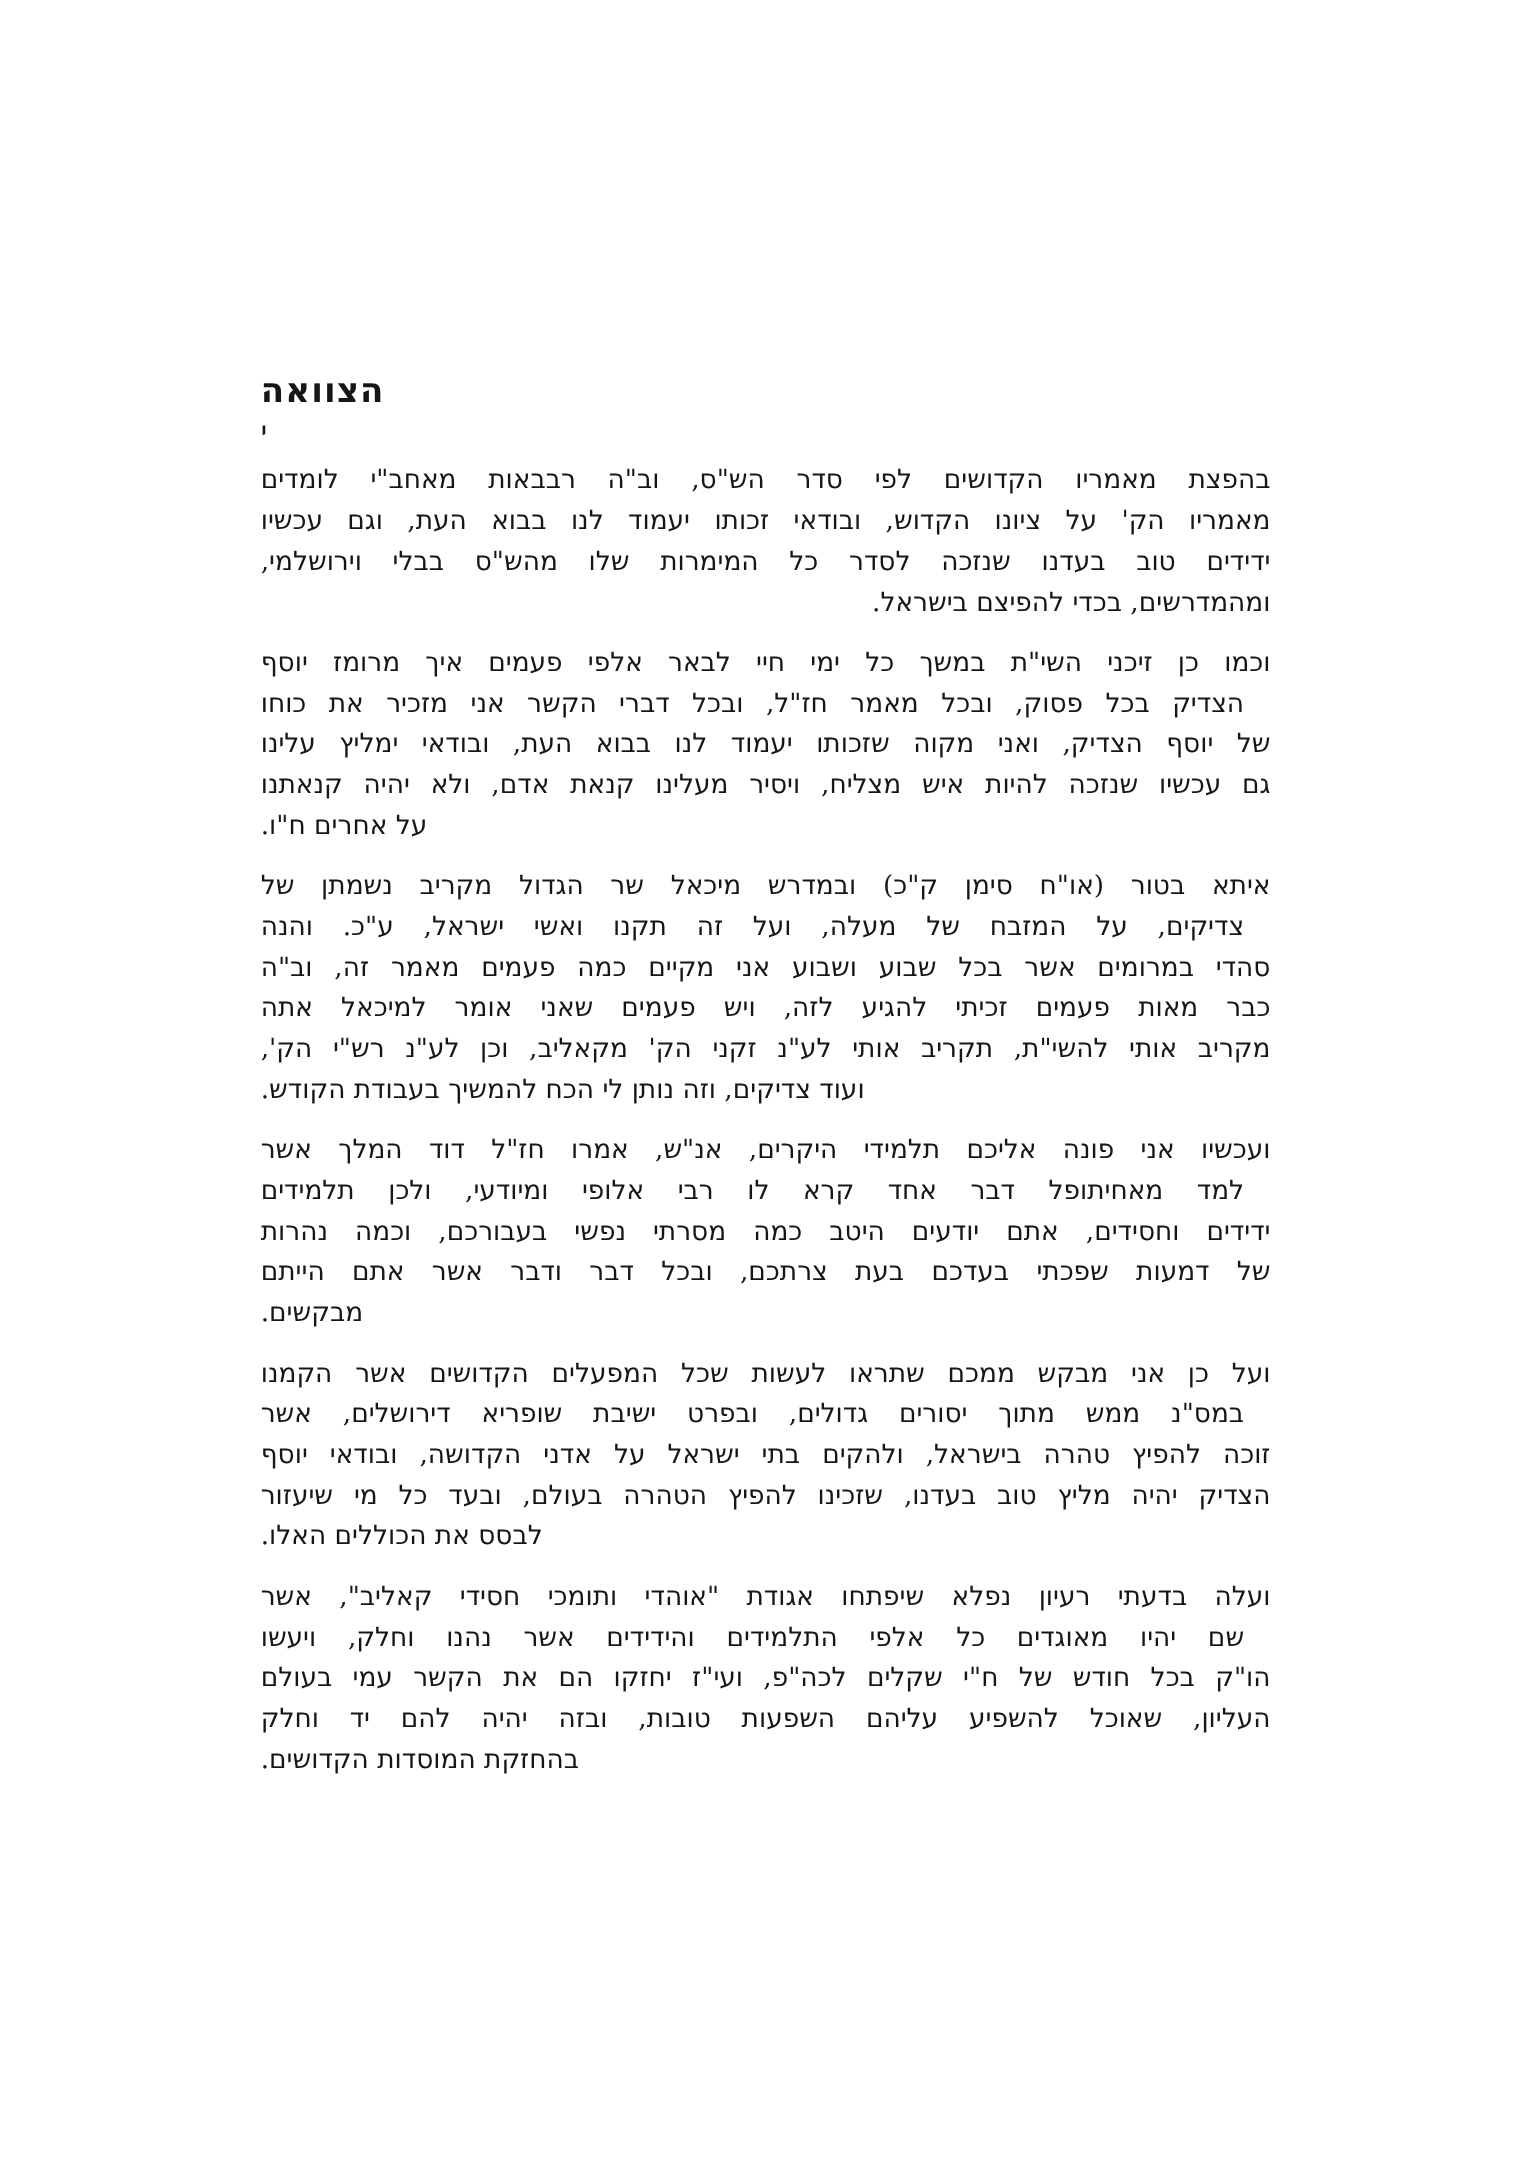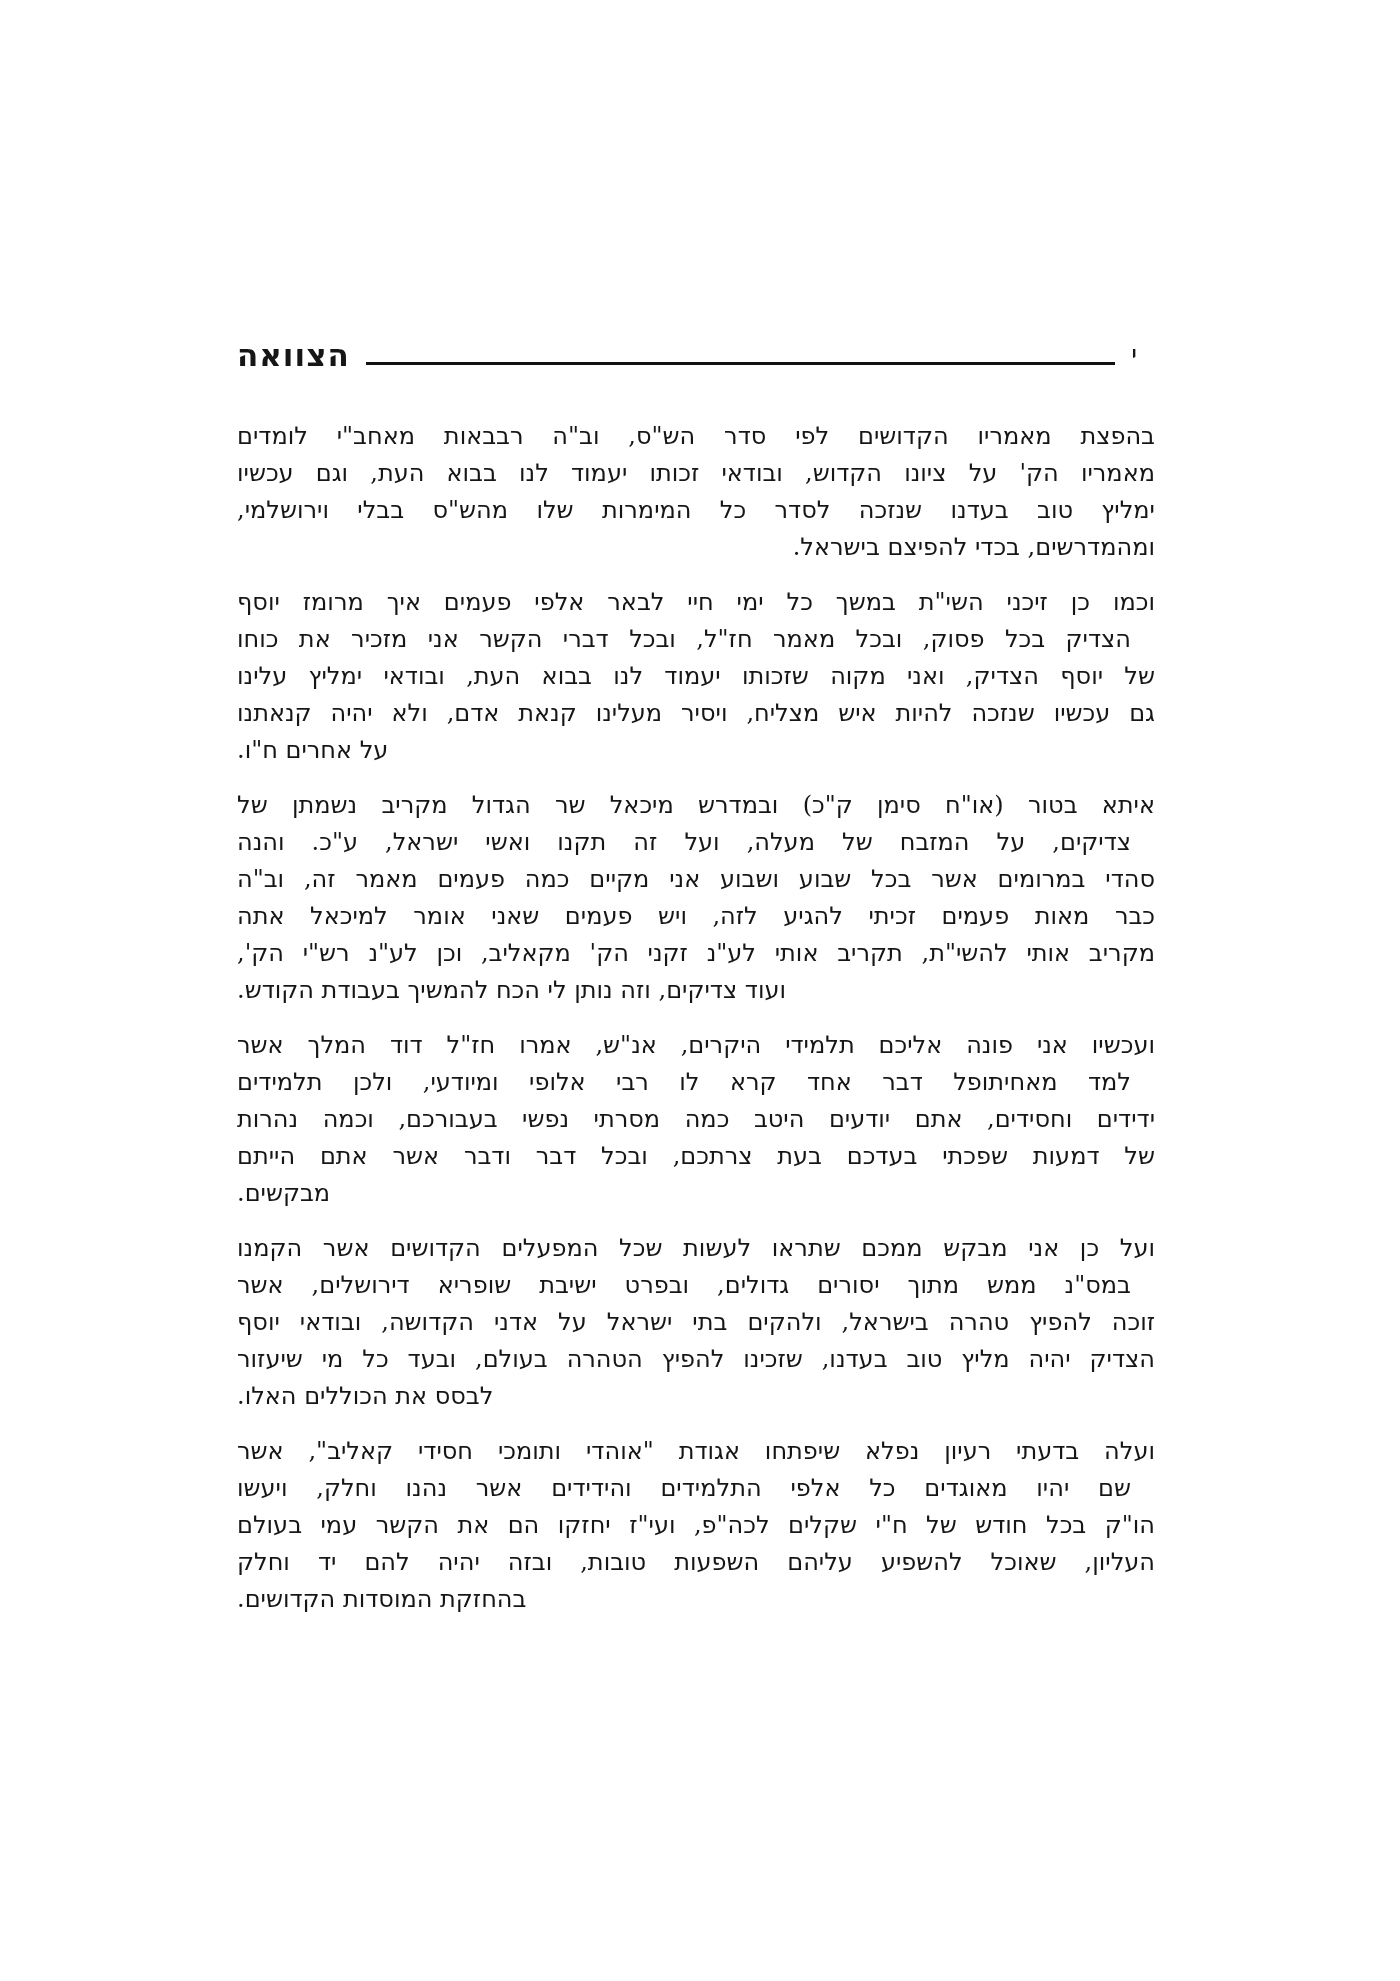--- a/index.html
+++ b/index.html
@@ -18,23 +18,24 @@
   .page {
     position: absolute;
     inset: 0;
   }
   .header {
     position: absolute;
     left: 237px;
     top: 340px;
     width: 918px;
     display: flex;
-    align-items: flex-end;
+    align-items: flex-start;
     padding-right: 18px;
     box-sizing: border-box;
+    flex-direction: column;
   }
   .title {
     font-weight: bold;
     font-size: 31px;
     line-height: 1;
     letter-spacing: 1px;
     white-space: nowrap;
   }
   .rule {
     flex: 1;
@@ -84,21 +85,21 @@
 <div class="page">
   <div class="header">
     <span class="title">הצוואה</span>
     <span class="rule"></span>
     <span class="pagenum">י</span>
   </div>
   <div class="text-block" id="text-block">
       <div class="paragraph">
         <div class="line just"><span class="opener">בהפצת</span> מאמריו הקדושים לפי סדר הש"ס, וב"ה רבבאות מאחב"י לומדים</div>
         <div class="line just">מאמריו הק' על ציונו הקדוש, ובודאי זכותו יעמוד לנו בבוא העת, וגם עכשיו</div>
-        <div class="line just">ימליץ טוב בעדנו שנזכה לסדר כל המימרות שלו מהש"ס בבלי וירושלמי,</div>
+        <div class="line just">ידידים טוב בעדנו שנזכה לסדר כל המימרות שלו מהש"ס בבלי וירושלמי,</div>
         <div class="line center">ומהמדרשים, בכדי להפיצם בישראל.</div>
       </div>
       <div class="paragraph">
         <div class="line just"><span class="opener">וכמו</span> כן זיכני השי"ת במשך כל ימי חיי לבאר אלפי פעמים איך מרומז יוסף</div>
         <div class="line just indent">הצדיק בכל פסוק, ובכל מאמר חז"ל, ובכל דברי הקשר אני מזכיר את כוחו</div>
         <div class="line just">של יוסף הצדיק, ואני מקוה שזכותו יעמוד לנו בבוא העת, ובודאי ימליץ עלינו</div>
         <div class="line just">גם עכשיו שנזכה להיות איש מצליח, ויסיר מעלינו קנאת אדם, ולא יהיה קנאתנו</div>
         <div class="line left">על אחרים ח"ו.</div>
       </div>
       <div class="paragraph">

